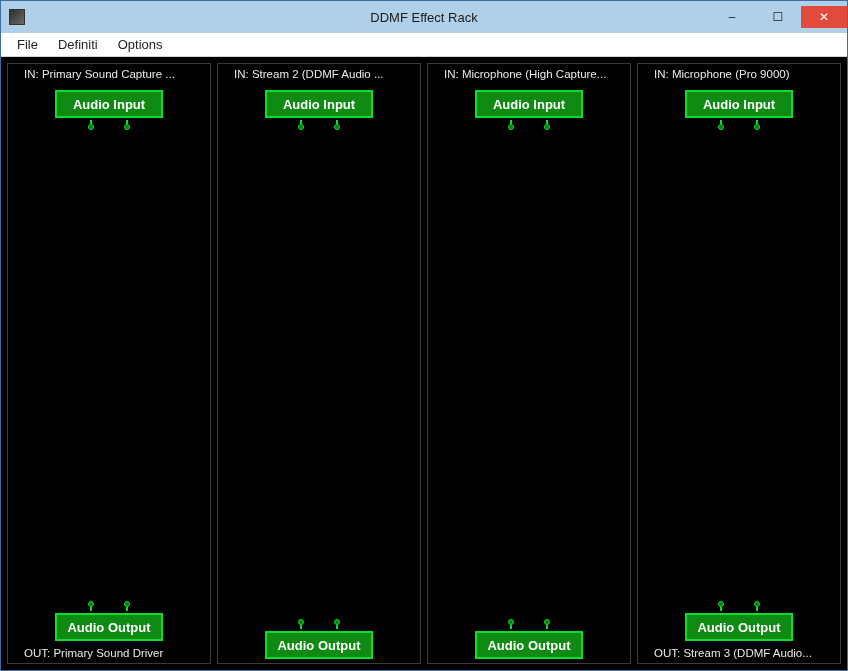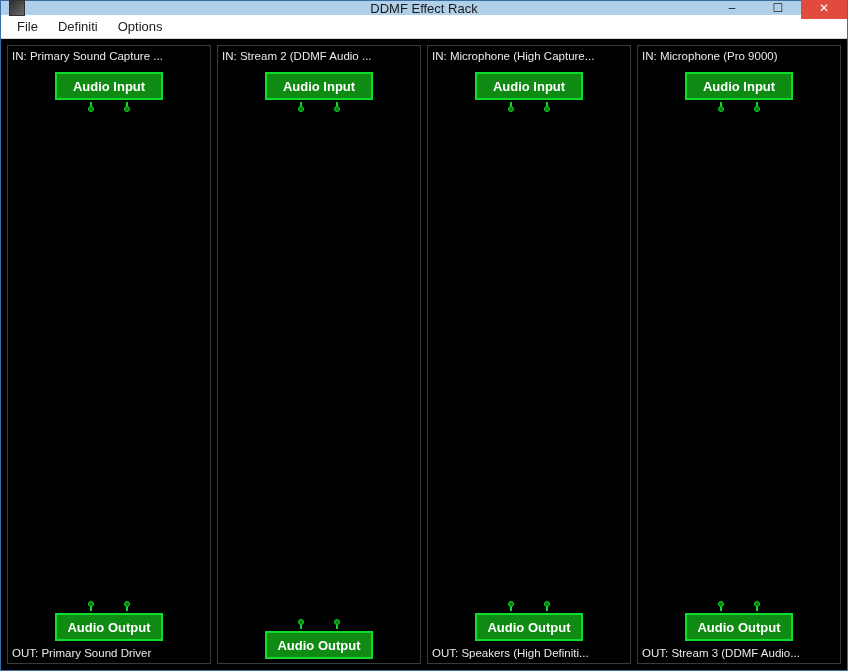--- a/index.html
+++ b/index.html
@@ -1,28 +1,28 @@
 <!DOCTYPE html>
 <html><head>
 <meta charset="utf-8">
 <style>
   * { box-sizing: border-box; margin: 0; padding: 0; }
   html, body { width: 848px; height: 671px; overflow: hidden; font-family: "Segoe UI", Tahoma, sans-serif; background: #000; }
   .win-frame { width: 848px; height: 671px; border: 1px solid #3a6ea5; background: #fff; display: flex; flex-direction: column; }
-  .titlebar { height: 14px; background: #b0cfe8; display: flex; align-items: center; position: relative; }
+  .titlebar { height: 32px; background: #b0cfe8; display: flex; align-items: center; position: relative; }
   .titlebar-icon { width: 16px; height: 16px; margin-left: 8px; background: linear-gradient(135deg,#2d2d2d,#6b6b6b); border: 1px solid #333; }
   .titlebar-title { position: absolute; left: 0; right: 0; text-align: center; font-size: 13px; color: #1a1a1a; pointer-events: none; }
   .titlebar-controls { margin-left: auto; display: flex; height: 22px; }
   .wc-btn { width: 46px; height: 22px; display: flex; align-items: center; justify-content: center; font-size: 12px; color: #222; background: transparent; border: none; cursor: pointer; }
   .wc-close { background: #e04b3d; color: #fff; }
   .wc-glyph { display: inline-block; line-height: 1; }
   .menubar { height: 24px; background: #fff; display: flex; align-items: center; padding: 8px 6px; border-bottom: 1px solid #d4d4d4; }
   .menu-item { padding: 2px 10px; font-size: 13px; color: #222; cursor: pointer; }
   .rack-area { flex: 1; background: #000; padding: 6px; display: flex; gap: 6px; }
-  .channel { flex: 1; border: 1px solid #3a3a3a; background: #000; display: flex; flex-direction: column; position: relative; padding: 4px 4px; }
+  .channel { flex: 1; border: 1px solid #3a3a3a; background: #000; display: flex; flex-direction: column; position: relative; padding: 4px 16px; }
   .ch-in, .ch-out { font-size: 11.5px; color: #eaeaea; white-space: nowrap; overflow: hidden; text-overflow: ellipsis; }
   .ch-in { margin-bottom: 10px; }
   .ch-out { margin-top: 6px; }
   .node-wrap { display: flex; flex-direction: column; align-items: center; }
   .node { width: 108px; height: 28px; background: #0f8a12; border: 2px solid #0bde2a; color: #fff; font-weight: bold; font-size: 13px; display: flex; align-items: center; justify-content: center; cursor: pointer; }
   .jacks { display: flex; gap: 26px; margin-top: 2px; }
   .jacks.up { margin-top: 0; margin-bottom: 2px; }
   .jack { width: 10px; height: 10px; display: flex; flex-direction: column; align-items: center; }
   .jack .stem { width: 2px; height: 4px; background: #0bde2a; }
   .jack .dot { width: 6px; height: 6px; border-radius: 50%; background: #0a7a0a; border: 1px solid #0bde2a; }
@@ -142,21 +142,20 @@
               <div class="dot"></div>
               <div class="stem"></div>
             </div>
           <div class="jack">
               <div class="dot"></div>
               <div class="stem"></div>
             </div>
         </div>
         <div class="node">Audio Output</div>
       </div>
-      <div class="ch-out">OUT: Speakers (High Definiti...</div>
     </div>
 
     <div class="channel">
       <div class="ch-in">IN: Microphone (Pro 9000)</div>
       <div class="node-wrap">
         <div class="node">Audio Input</div>
         <div class="jacks">
           <div class="jack">
               <div class="stem"></div>
               <div class="dot"></div>

